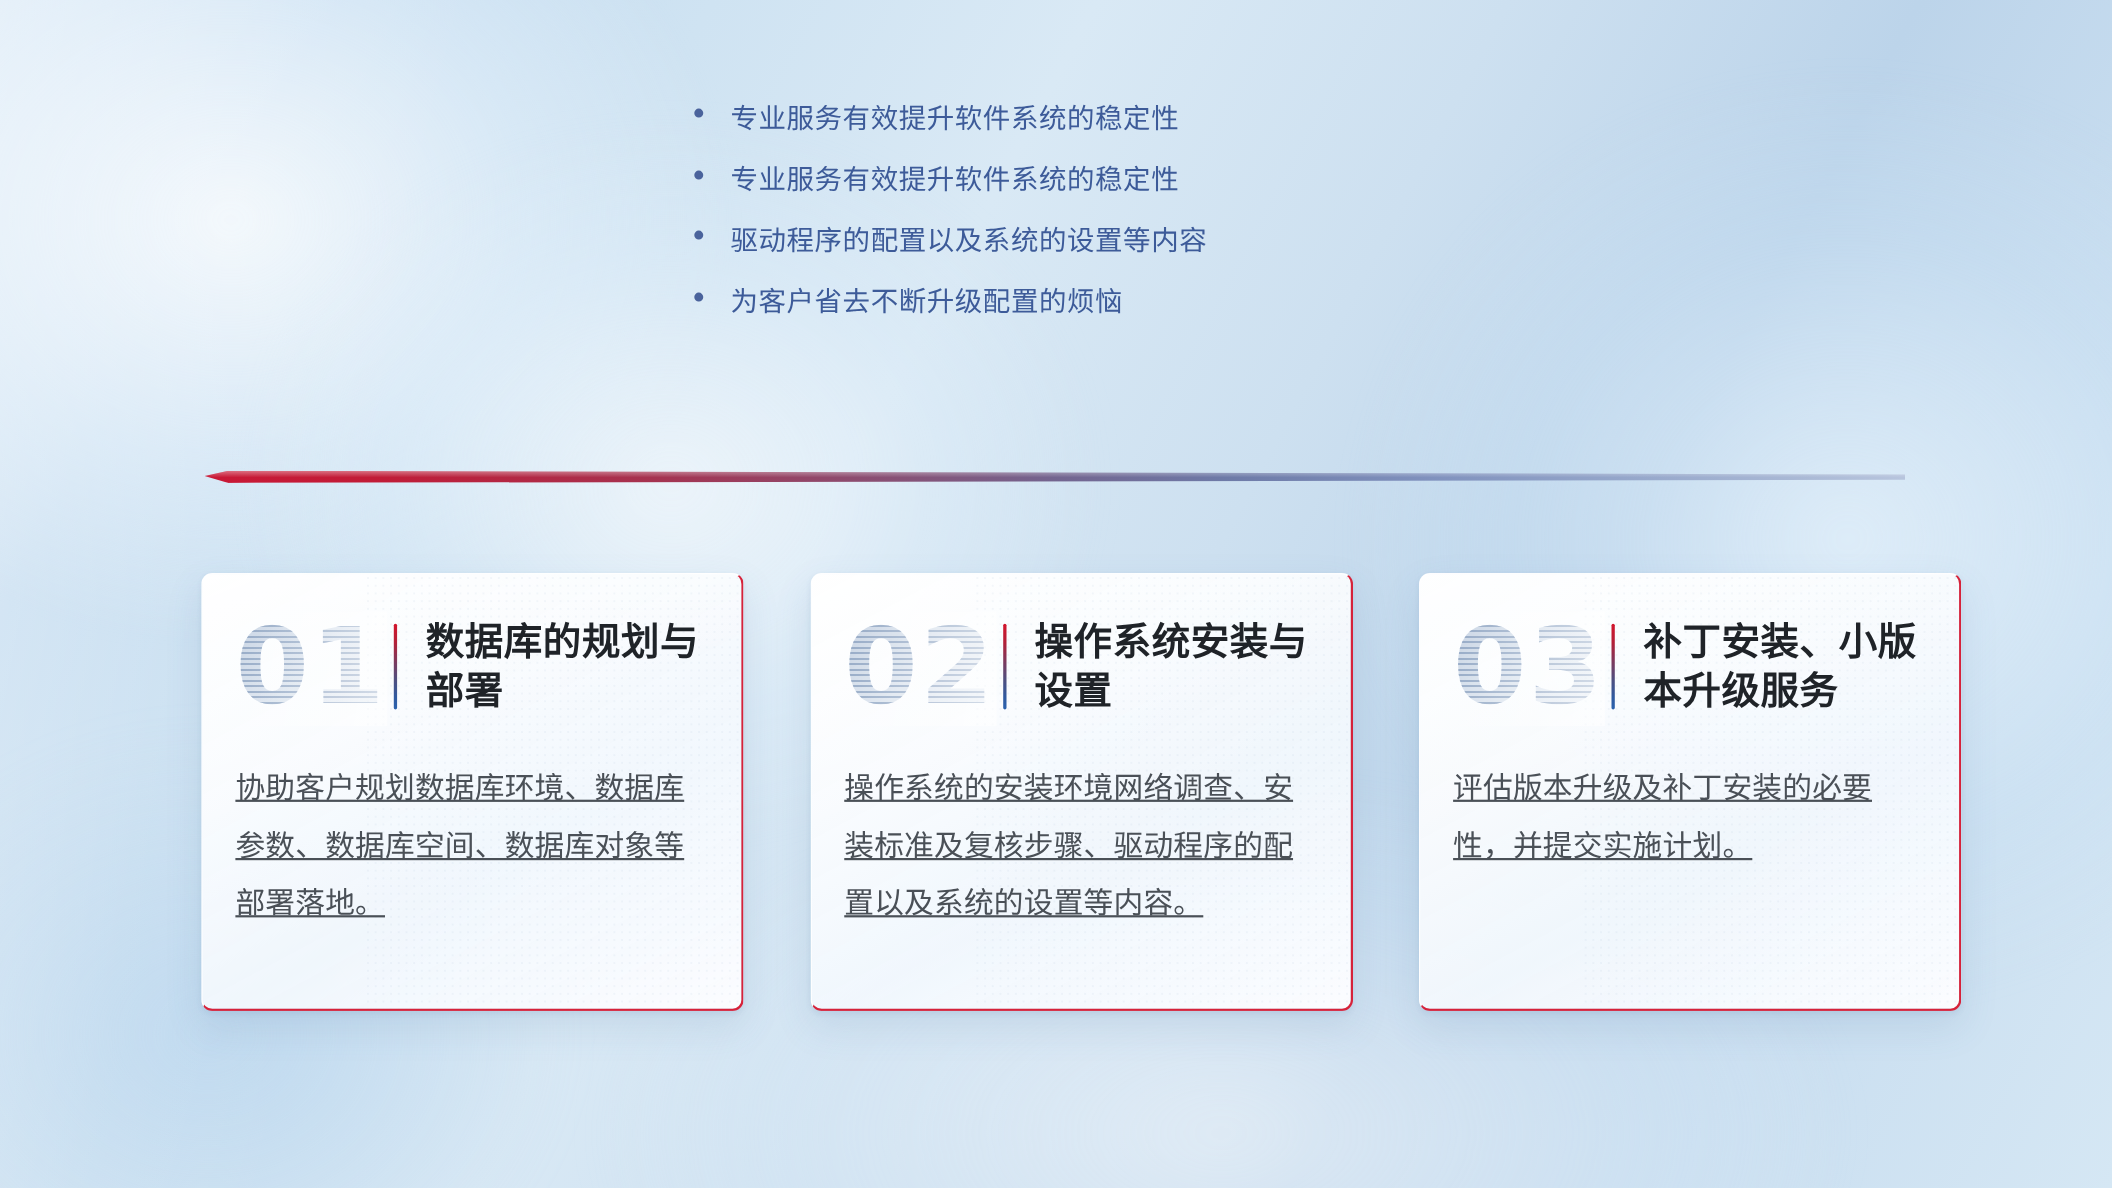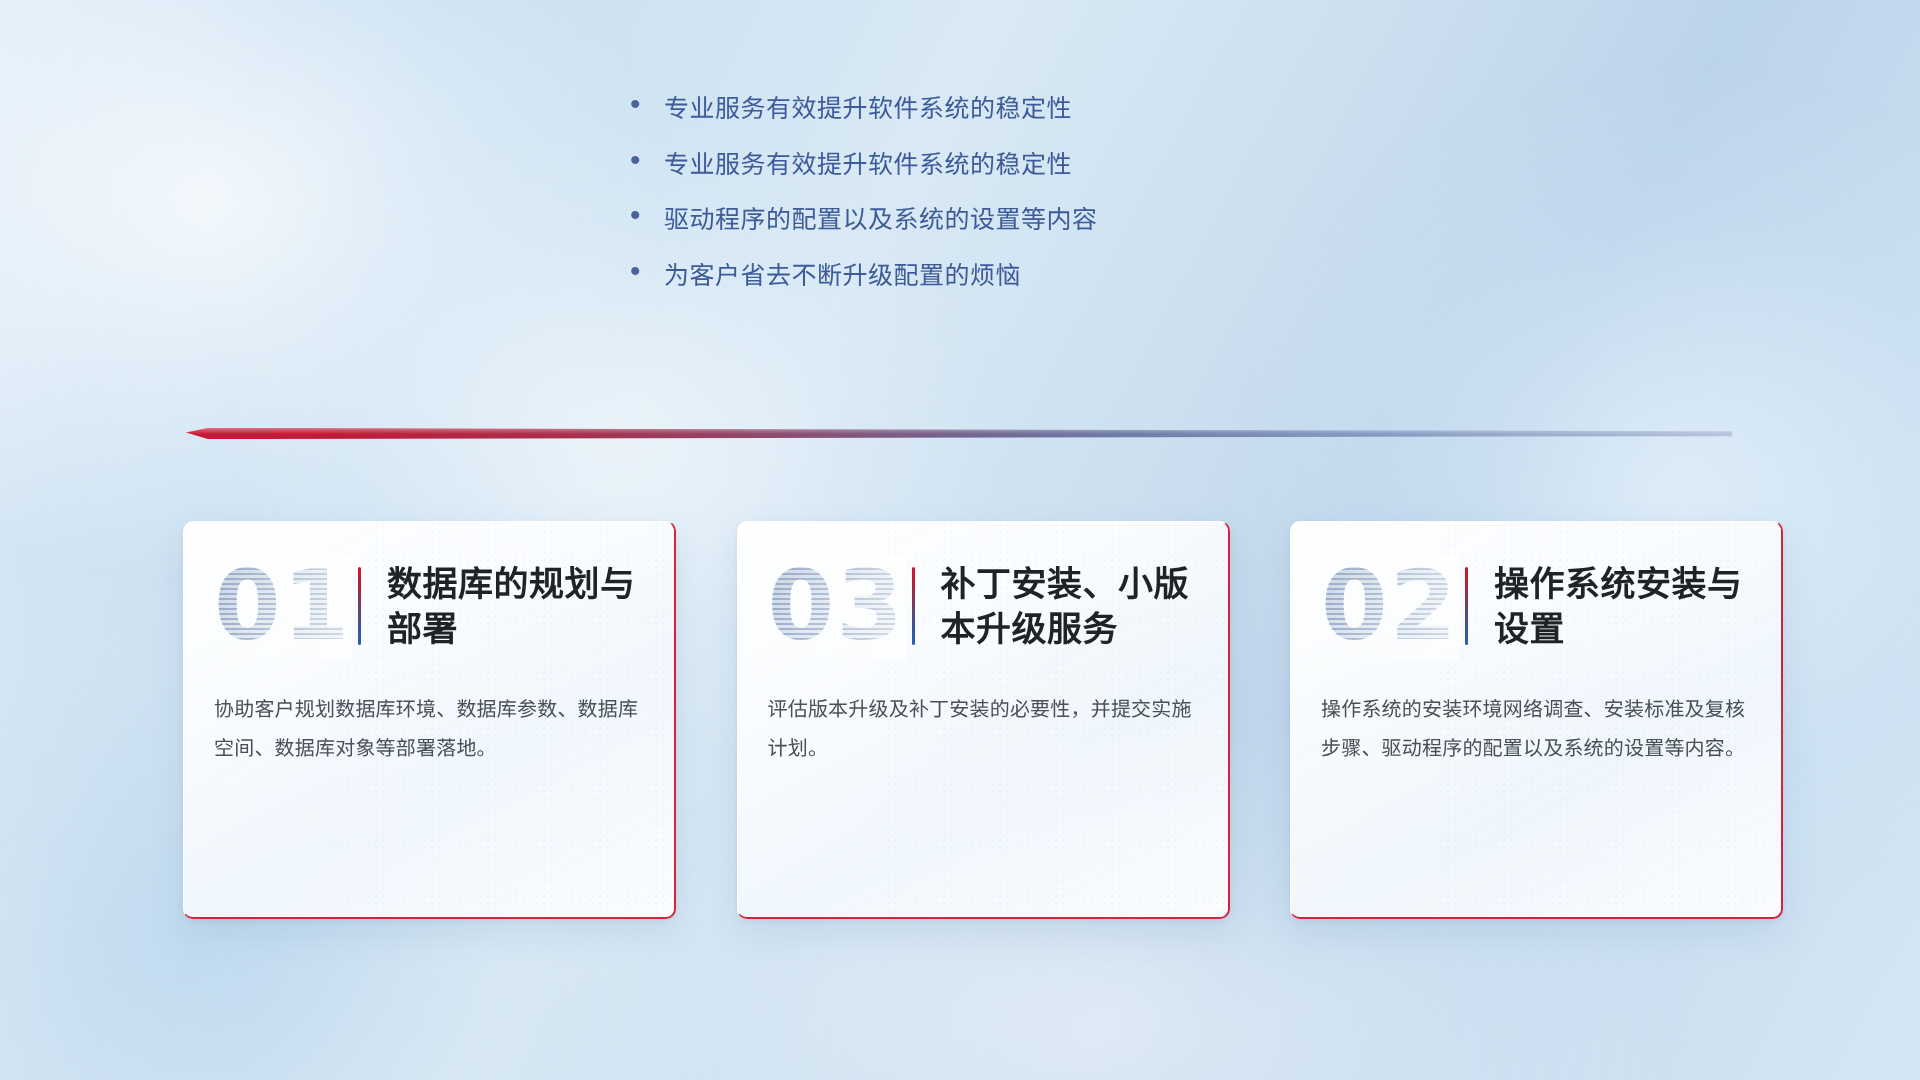--- a/index.html
+++ b/index.html
@@ -277,24 +277,25 @@
     font-weight: 700;
     color: #1f2328;
     letter-spacing: 0.5px;
     max-width: 268px;
   }
 
   .card-body {
     position: relative;
     z-index: 2;
     padding: 0 30px 0 30px;
-    font-size: 20px;
+    font-size: 27px;
     line-height: 1.95;
     color: #4a5057;
     letter-spacing: 0.2px;
+    text-decoration: underline;
   }
 
   
   .card-dots {
     position: absolute;
     right: 0; top: 0;
     width: 70%;
     height: 100%;
     background-image: radial-gradient(rgba(150,175,205,0.16) 1px, transparent 1px);
     background-size: 7px 7px;
@@ -353,34 +354,34 @@
         <div class="card-rule"></div>
         <div class="card-title">数据库的规划与部署</div>
       </div>
       <div class="card-num-shade"></div>
       <div class="card-body">协助客户规划数据库环境、数据库参数、数据库空间、数据库对象等部署落地。</div>
     </div>
 
     <div class="card">
       <div class="card-dots"></div>
       <div class="card-head">
+        <div class="card-num">02</div>
+        <div class="card-rule"></div>
+        <div class="card-title">操作系统安装与设置</div>
+      </div>
+      <div class="card-num-shade"></div>
+      <div class="card-body">操作系统的安装环境网络调查、安装标准及复核步骤、驱动程序的配置以及系统的设置等内容。</div>
+    </div>
+
+    <div class="card">
+      <div class="card-dots"></div>
+      <div class="card-head">
         <div class="card-num">03</div>
         <div class="card-rule"></div>
         <div class="card-title">补丁安装、小版本升级服务</div>
       </div>
       <div class="card-num-shade"></div>
       <div class="card-body">评估版本升级及补丁安装的必要性，并提交实施计划。</div>
     </div>
 
-    <div class="card">
-      <div class="card-dots"></div>
-      <div class="card-head">
-        <div class="card-num">02</div>
-        <div class="card-rule"></div>
-        <div class="card-title">操作系统安装与设置</div>
-      </div>
-      <div class="card-num-shade"></div>
-      <div class="card-body">操作系统的安装环境网络调查、安装标准及复核步骤、驱动程序的配置以及系统的设置等内容。</div>
-    </div>
-
   </div>
 
 </div>
 
 </body></html>

